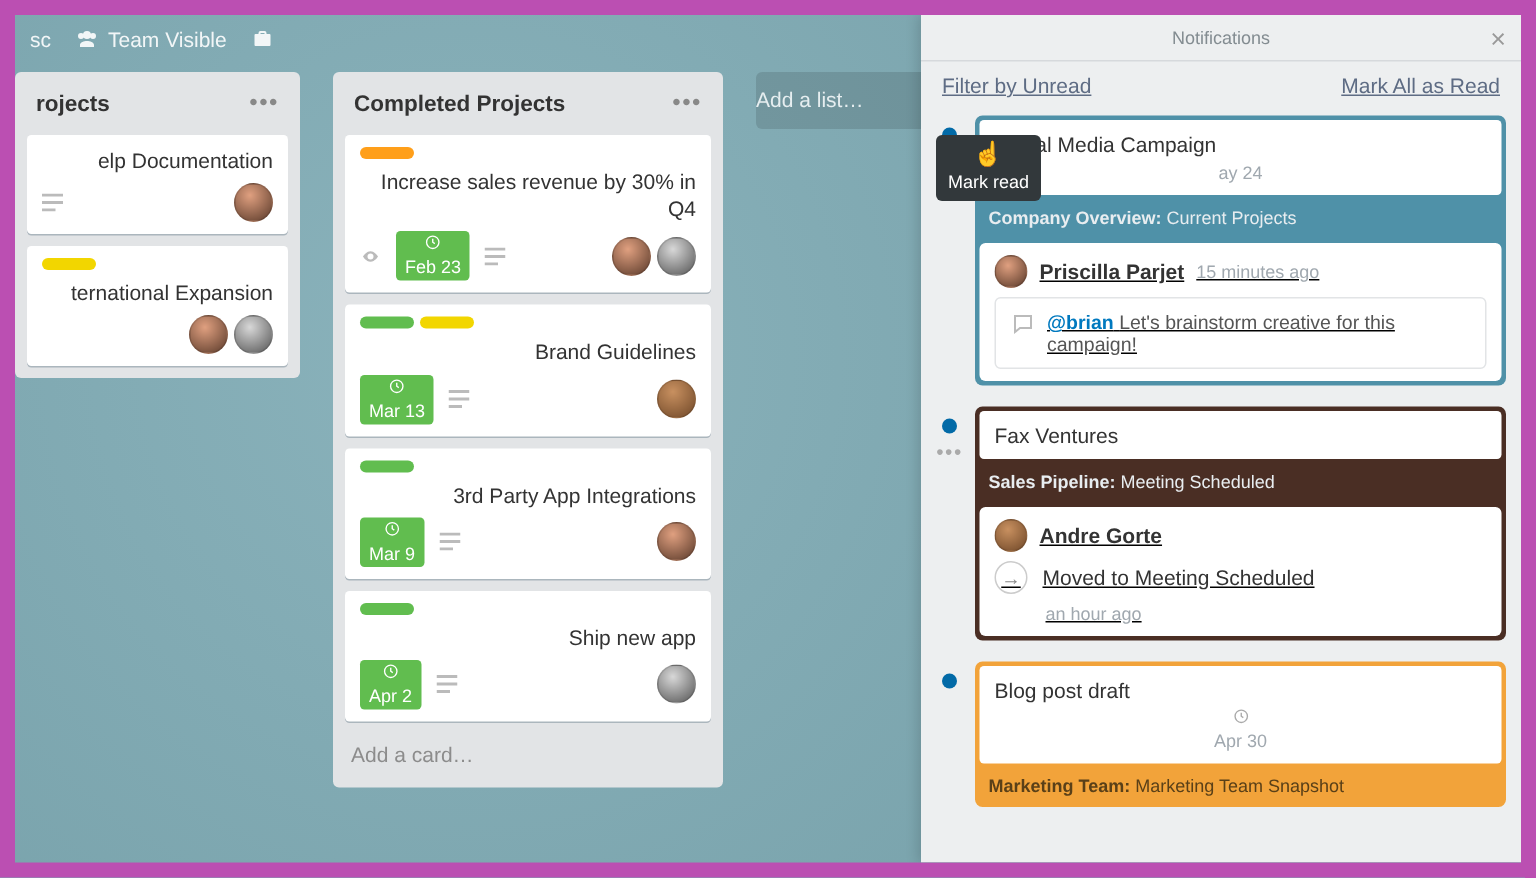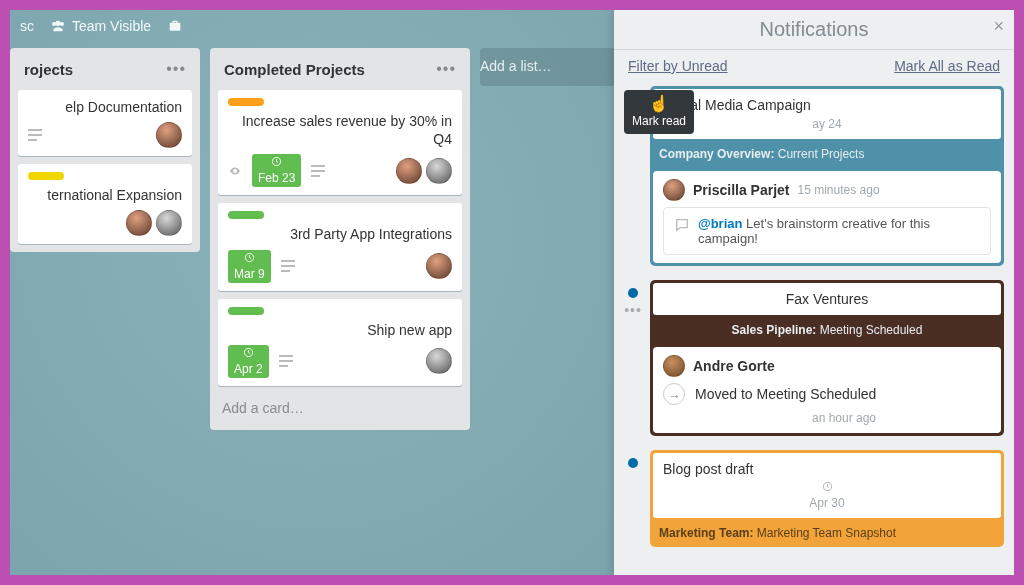--- a/index.html
+++ b/index.html
@@ -5,21 +5,21 @@
   * { box-sizing: border-box; margin: 0; padding: 0; }
   html, body { width: 1024px; height: 585px; overflow: hidden; font-family: -apple-system, "Helvetica Neue", Arial, sans-serif; }
   body { background: #bb4fb2; padding: 10px; }
   .app { width: 1004px; height: 565px; background: #7aa8b2; background-image: radial-gradient(circle at 30% 40%, rgba(255,255,255,.12), rgba(0,0,0,.08)); position: relative; overflow: hidden; }
   
   .topbar { display: flex; align-items: center; height: 32px; padding: 0 10px; color: #fff; font-size: 14px; }
   .topbar .tb-item { display: flex; align-items: center; gap: 6px; margin-right: 16px; opacity: .9; }
   .icon { display: inline-block; width: 16px; height: 16px; }
   .team-icon svg, .board-icon svg { fill: #fff; }
   
-  .board { display: flex; gap: 10px; padding: 6px 6px; align-items: flex-start; }
+  .board { display: flex; gap: 22px; padding: 6px 6px; align-items: flex-start; }
   .list { background: #e2e4e6; border-radius: 4px; width: 260px; padding: 8px 8px; display: flex; flex-direction: column; gap: 8px; }
   .list.left-cut { width: 190px; margin-left: -6px; }
   .list-header { display: flex; justify-content: space-between; align-items: center; padding: 4px 6px; }
   .list-title { font-weight: 700; font-size: 15px; color: #333; }
   .list-menu { color: #888; font-size: 16px; letter-spacing: 1px; cursor: pointer; }
   .card { background: #fff; border-radius: 3px; box-shadow: 0 1px 0 rgba(9,45,66,.25); padding: 8px 10px 8px 10px; display: flex; flex-direction: column; gap: 6px; position: relative; text-align: right; }
   .labels { display: flex; gap: 4px; }
   .lbl { height: 8px; width: 36px; border-radius: 4px; }
   .lbl.green { background: #61bd4f; }
   .lbl.yellow { background: #f2d600; }
@@ -32,38 +32,38 @@
   .avatars { display: flex; gap: 4px; margin-left: auto; }
   .av { width: 26px; height: 26px; border-radius: 50%; background: #bbb; background-size: cover; border: 1px solid rgba(0,0,0,.1); }
   .av.a { background: radial-gradient(circle at 40% 30%, #e0a080, #5a3a2a); }
   .av.b { background: radial-gradient(circle at 40% 30%, #d8d8d8, #555); }
   .av.c { background: radial-gradient(circle at 40% 30%, #c89060, #704828); }
   .add-card { color: #8c8c8c; font-size: 14px; padding: 6px 4px; cursor: pointer; }
   .add-list { background: rgba(0,0,0,.12); color: #e6eef0; border-radius: 4px; padding: 10px 0; font-size: 14px; height: 38px; min-width: 200px; }
   
   .panel { position: absolute; right: 0; top: 0; width: 400px; height: 100%; background: #edeff0; box-shadow: -2px 0 8px rgba(0,0,0,.15); display: flex; flex-direction: column; }
   .panel-header { display: flex; align-items: center; justify-content: center; position: relative; padding: 8px 12px; border-bottom: 1px solid #d6d9dc; }
-  .panel-title { color: #838c91; font-size: 20px; }
+  .panel-title { color: #838c91; font-size: 12px; }
   .panel-close { position: absolute; right: 10px; top: 6px; font-size: 18px; color: #999; cursor: pointer; }
   .panel-actions { display: flex; justify-content: space-between; padding: 8px 14px; font-size: 14px; }
   .panel-actions span { color: #5e6c84; text-decoration: underline; cursor: pointer; }
   .notif-list { padding: 4px 10px 10px 10px; overflow-y: auto; flex: 1; display: flex; flex-direction: column; gap: 14px; }
   .notif { display: flex; gap: 8px; align-items: flex-start; }
   .notif-side { display: flex; flex-direction: column; align-items: center; gap: 4px; width: 18px; padding-top: 8px; }
   .dot { width: 10px; height: 10px; border-radius: 50%; background: #026aa7; }
   .ell { color: #aaa; font-size: 14px; letter-spacing: 1px; }
   .notif-body { flex: 1; border-radius: 5px; padding: 3px; display: flex; flex-direction: column; gap: 6px; }
   .notif-body.blue { background: #4f91a8; }
-  .notif-body.brown { background: #4a2e24; text-align: center; }
+  .notif-body.brown { background: #4a2e24; }
   .notif-body.orange { background: #f2a33a; }
   .notif-card { background: #fff; border-radius: 3px; padding: 8px 10px; display: flex; flex-direction: column; gap: 4px; }
   .notif-card .t { font-size: 14px; color: #333; }
   .notif-context { font-size: 12px; color: #e8edf0; padding: 2px 6px 4px 6px; }
   .notif-context .bold { font-weight: 700; }
-  .notif-detail { background: #fff; border-radius: 4px; padding: 8px 10px; display: flex; flex-direction: column; gap: 6px; }
+  .notif-detail { background: #fff; border-radius: 4px; padding: 8px 10px; display: flex; flex-direction: column; gap: 6px; text-decoration: underline; }
   .person { display: flex; align-items: center; gap: 8px; }
   .person .name { font-weight: 700; font-size: 14px; color: #333; }
   .person .time { color: #a0a8af; font-size: 12px; }
   .comment-box { border: 1px solid #e2e4e6; border-radius: 4px; padding: 8px 10px; display: flex; gap: 8px; font-size: 13px; color: #555; align-items: flex-start; }
   .comment-box .bubble-icon { color: #bbb; margin-top: 1px; }
   .mention { color: #0079bf; font-weight: 700; }
   .moved { display: flex; align-items: center; gap: 10px; font-size: 14px; color: #333; }
   .arrow-circ { width: 22px; height: 22px; border: 1px solid #ccc; border-radius: 50%; display: inline-flex; align-items: center; justify-content: center; color: #888; font-size: 13px; }
   .sub-time { color: #a0a8af; font-size: 12px; padding-left: 34px; }
   .markread { position: absolute; left: 614px; top: 80px; background: #32383b; color: #fff; font-size: 12px; padding: 6px 8px; border-radius: 4px; display: flex; flex-direction: column; align-items: center; gap: 2px; z-index: 20; }
@@ -161,20 +161,44 @@
                 <path fill="#bbb" d="M0 0h14v2H0zM0 5h14v2H0zM0 10h9v2H0z"></path>
               </svg>
             </span>
           <span class="avatars">
               <span class="av a"></span>
               <span class="av b"></span>
             </span>
         </div>
       </div>
 
+      <div class="card">
+        <div class="labels">
+            <span class="lbl green"></span>
+            <span class="lbl yellow"></span>
+          </div>
+        <div class="card-title">Brand Guidelines</div>
+        <div class="badges">
+          <span class="due green">
+            <svg width="11" height="11" viewBox="0 0 24 24">
+                <circle cx="12" cy="12" r="9" fill="none" stroke="#fff" stroke-width="2"></circle>
+                <path d="M12 7v5l3 2" fill="none" stroke="#fff" stroke-width="2"></path>
+              </svg>
+            <span>Mar 13</span>
+          </span>
+          <span class="desc">
+              <svg width="14" height="12" viewBox="0 0 14 12">
+                <path fill="#bbb" d="M0 0h14v2H0zM0 5h14v2H0zM0 10h9v2H0z"></path>
+              </svg>
+            </span>
+          <span class="avatars">
+              <span class="av c"></span>
+            </span>
+        </div>
+      </div>
 
       <div class="card">
         <div class="labels">
             <span class="lbl green"></span>
           </div>
         <div class="card-title">3rd Party App Integrations</div>
         <div class="badges">
           <span class="due green">
             <svg width="11" height="11" viewBox="0 0 24 24">
                 <circle cx="12" cy="12" r="9" fill="none" stroke="#fff" stroke-width="2"></circle>

